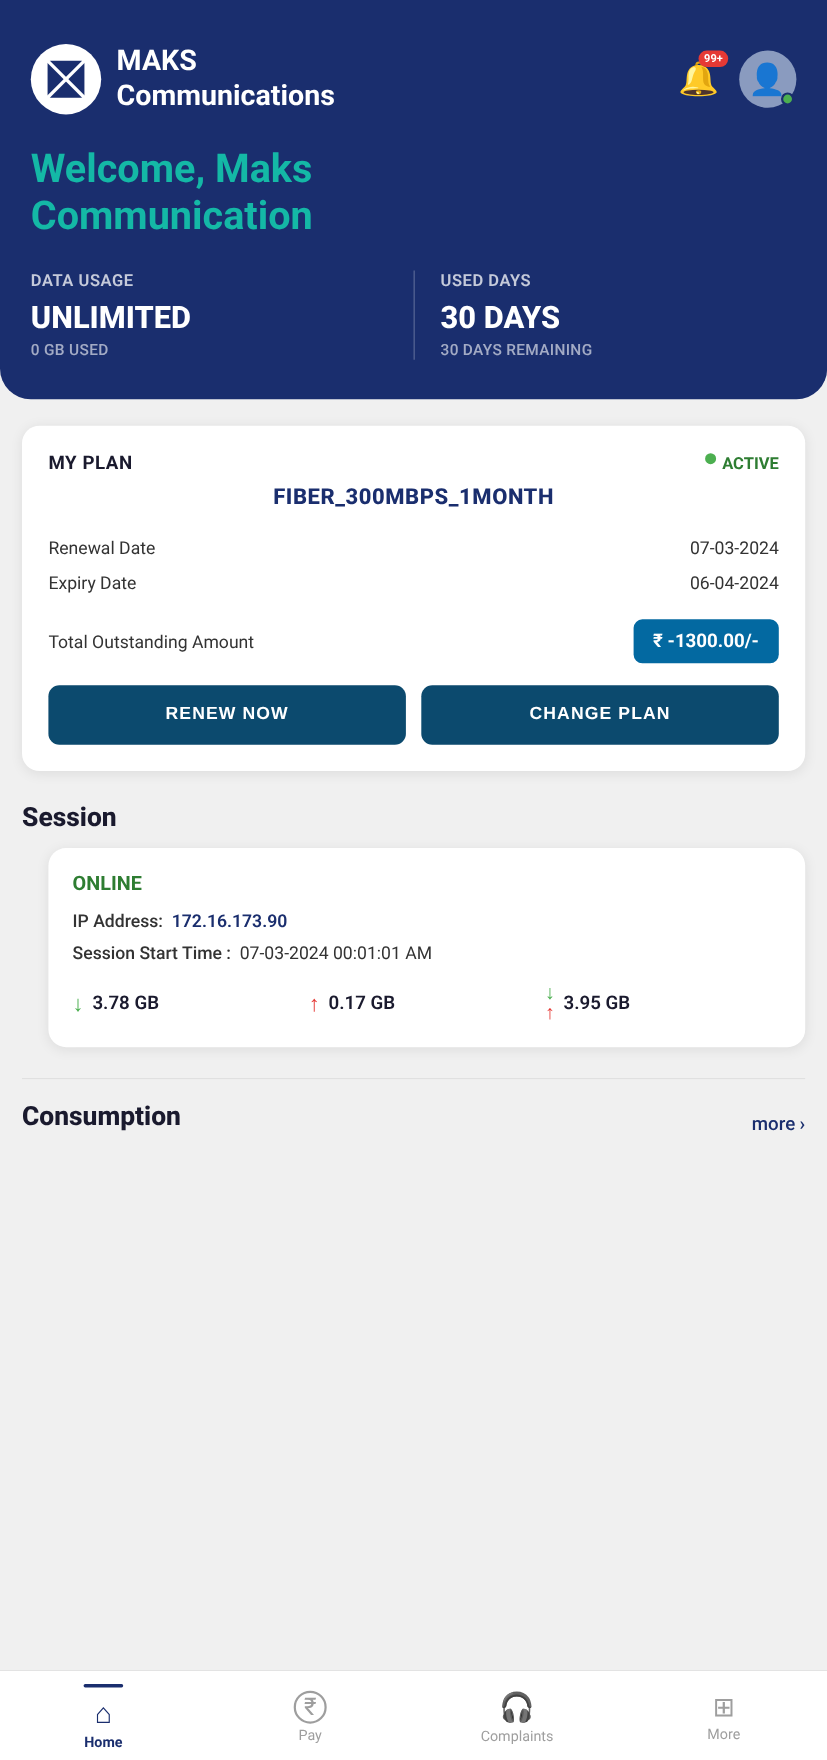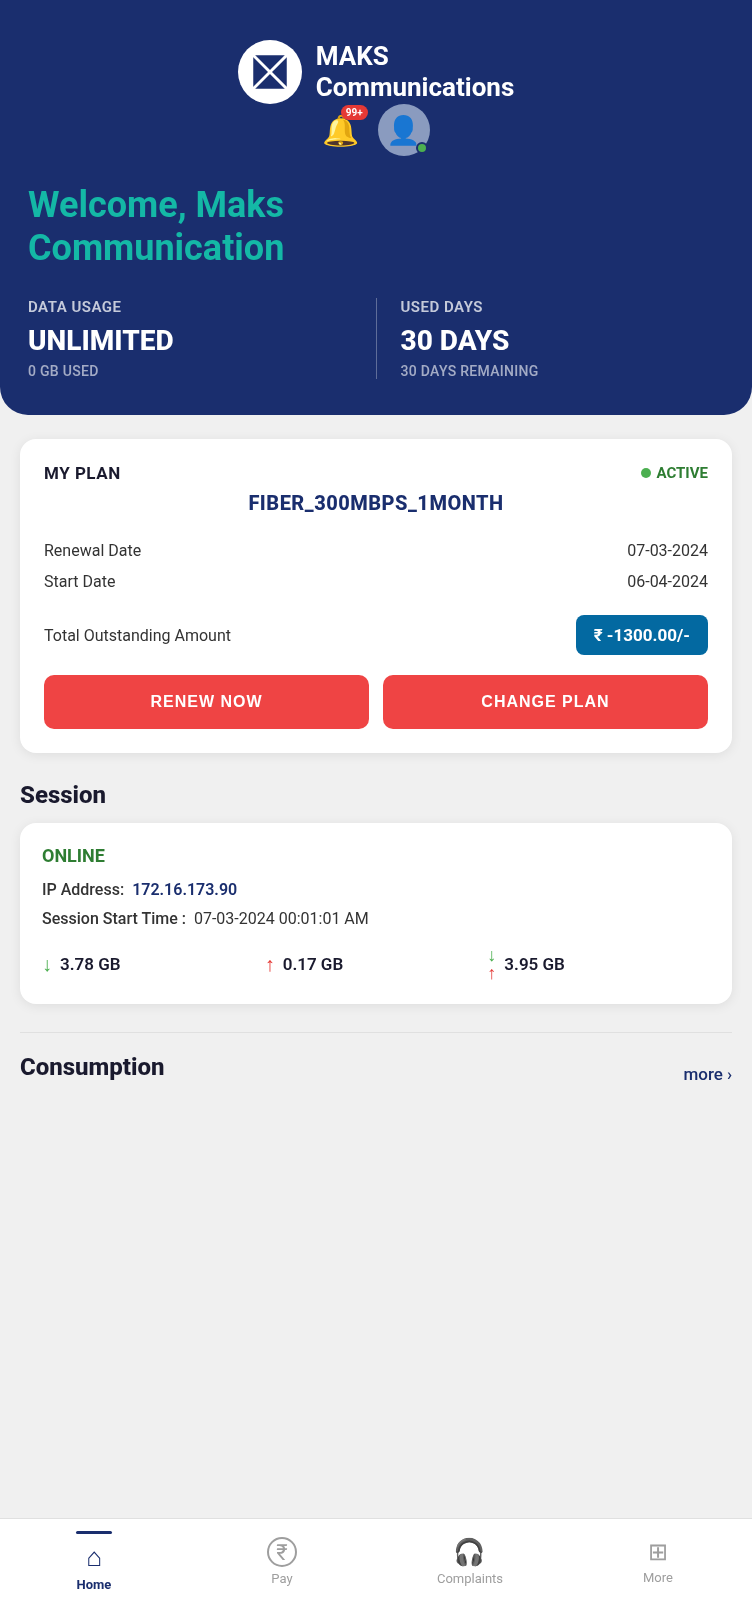--- a/index.html
+++ b/index.html
@@ -16,21 +16,20 @@
       background: #1a2e6e;
       border-radius: 0 0 28px 28px;
       padding: 40px 28px 36px 28px;
       position: relative;
     }
     .header-top {
       display: flex;
       align-items: center;
       justify-content: space-between;
       margin-bottom: 28px;
-      flex-direction: column;
     }
     .brand {
       display: flex;
       align-items: center;
       gap: 14px;
     }
     .logo-circle {
       width: 64px;
       height: 64px;
       border-radius: 50%;
@@ -168,21 +167,20 @@
       margin-bottom: 8px;
     }
     .plan-title {
       font-size: 17px;
       font-weight: 700;
       color: #1a1a2e;
       letter-spacing: 0.5px;
     }
     .active-badge {
       display: flex;
-      align-items: center;
       gap: 6px;
       color: #2e7d32;
       font-size: 15px;
       font-weight: 700;
     }
     .active-dot {
       width: 10px;
       height: 10px;
       border-radius: 50%;
       background: #4caf50;
@@ -229,21 +227,21 @@
       font-weight: 700;
       padding: 10px 18px;
       border-radius: 8px;
     }
     .plan-buttons {
       display: flex;
       gap: 14px;
     }
     .btn-plan {
       flex: 1;
-      background: #ef4444;
+      background: #0c4a6e;
       color: #fff;
       border: none;
       border-radius: 10px;
       padding: 18px 10px;
       font-size: 16px;
       font-weight: 700;
       letter-spacing: 1px;
       cursor: pointer;
     }
 
@@ -255,20 +253,21 @@
       margin-bottom: 14px;
     }
 
     
     .session-card {
       background: #fff;
       border-radius: 16px;
       padding: 22px;
       box-shadow: 0 2px 12px rgba(0,0,0,0.08);
       margin-bottom: 28px;
+      margin-left: 24px;
     }
     .online-label {
       color: #2e7d32;
       font-size: 18px;
       font-weight: 700;
       margin-bottom: 14px;
     }
     .session-info-row {
       display: flex;
       align-items: baseline;
@@ -468,21 +467,21 @@
         <span>ACTIVE</span>
       </span>
     </div>
     <div class="plan-name">FIBER_300MBPS_1MONTH</div>
     <div class="plan-details">
       <div class="plan-row">
         <span class="plan-row-label">Renewal Date</span>
         <span class="plan-row-value">07-03-2024</span>
       </div>
       <div class="plan-row">
-        <span class="plan-row-label">Start Date</span>
+        <span class="plan-row-label">Expiry Date</span>
         <span class="plan-row-value">06-04-2024</span>
       </div>
     </div>
     <div class="plan-outstanding-row">
       <span class="outstanding-label">Total Outstanding Amount</span>
       <span class="outstanding-amount">₹ -1300.00/-</span>
     </div>
     <div class="plan-buttons">
       <button class="btn-plan">RENEW NOW</button>
       <button class="btn-plan">CHANGE PLAN</button>

